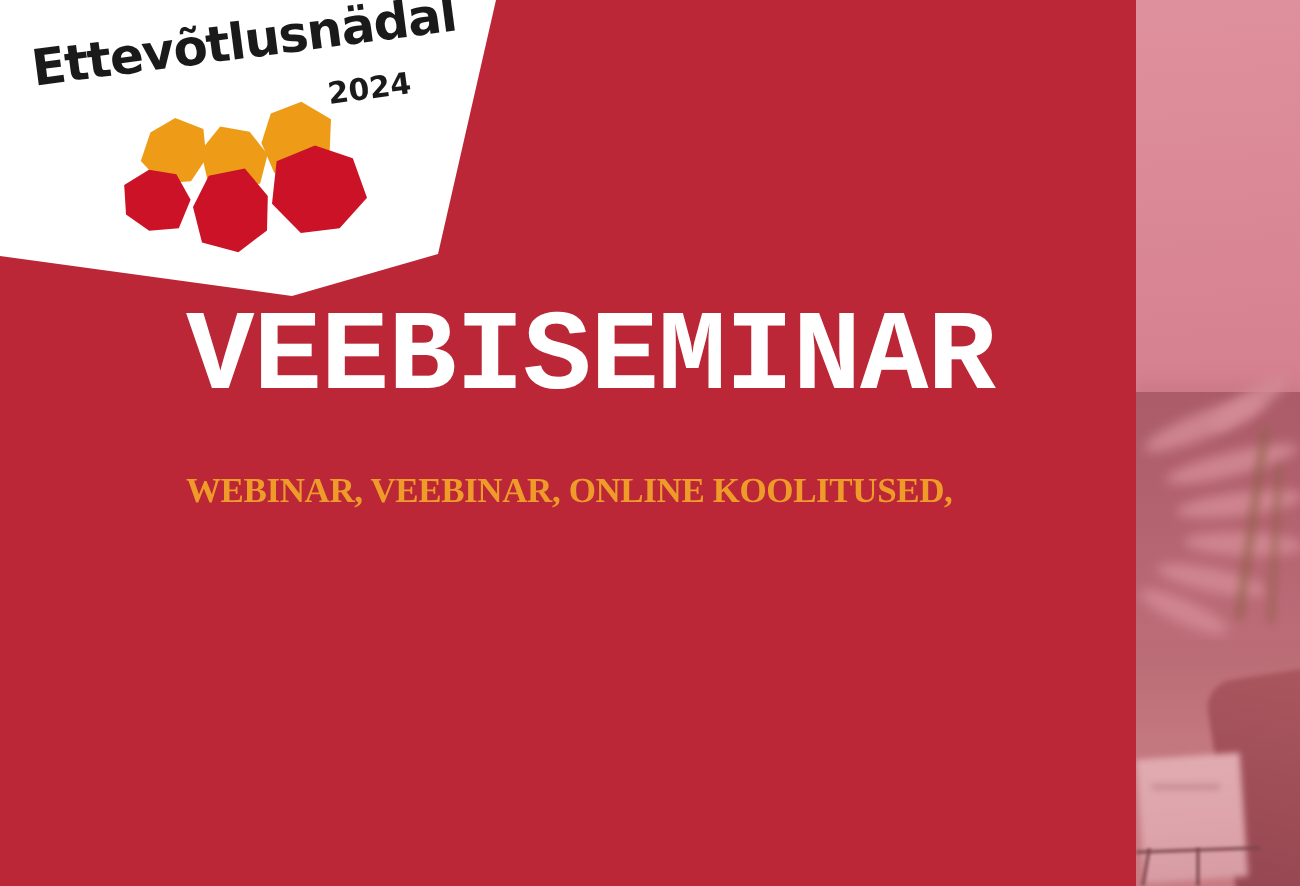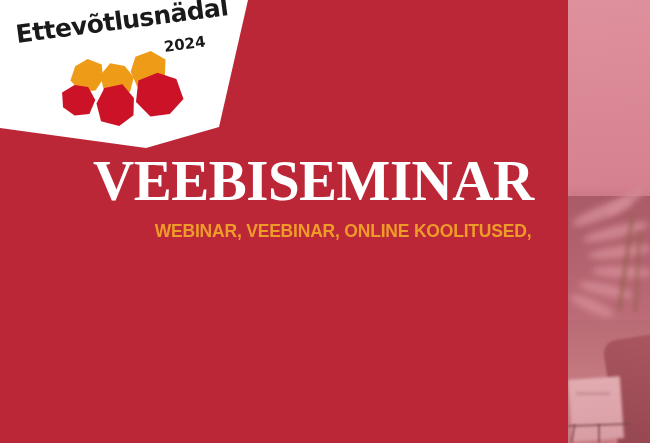--- a/index.html
+++ b/index.html
@@ -145,41 +145,40 @@
     color: #1A1A1A;
   }
 
   .hexes { position: absolute; left: 0; top: 0; width: 250px; height: 152px; }
 
   
   .headline {
     position: absolute;
     left: 93px;
     top: 152px;
-    font-family: Liberation Serif, serif;
+    font-family: Liberation Mono, monospace;
     font-weight: 700;
     font-size: 57px;
     line-height: 57px;
     letter-spacing: -0.5px;
     color: #FFFFFF;
     white-space: nowrap;
   }
 
   .subhead {
     position: absolute;
     left: 93px;
-    top: 218px;
+    top: 232px;
     width: 500px;
-    font-family: Liberation Sans, sans-serif;
+    font-family: Liberation Serif, serif;
     font-weight: 700;
     font-size: 17.5px;
     line-height: 26px;
     letter-spacing: -0.2px;
     color: #EE9B2A;
-    text-align: center;
   }
   .subhead .l2 { display: block; }
 </style>
 </head>
 <body>
 
 <div id="poster">
 
   <div class="photo-strip">
     <div class="photo-layer ph-wall"></div>

